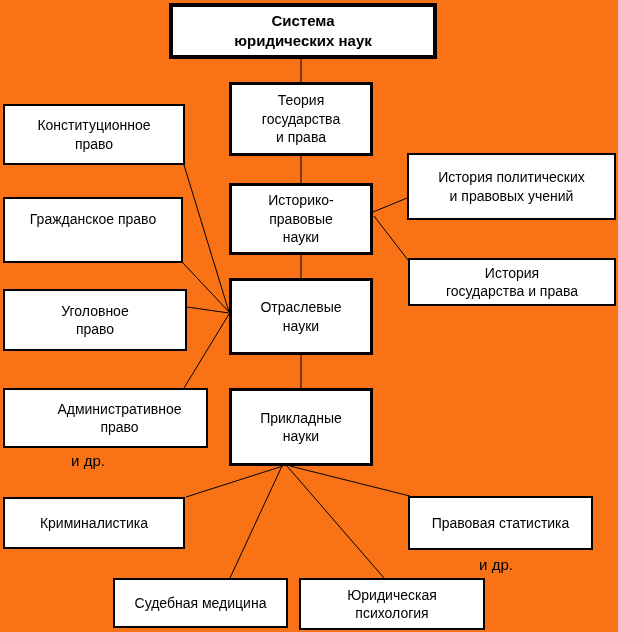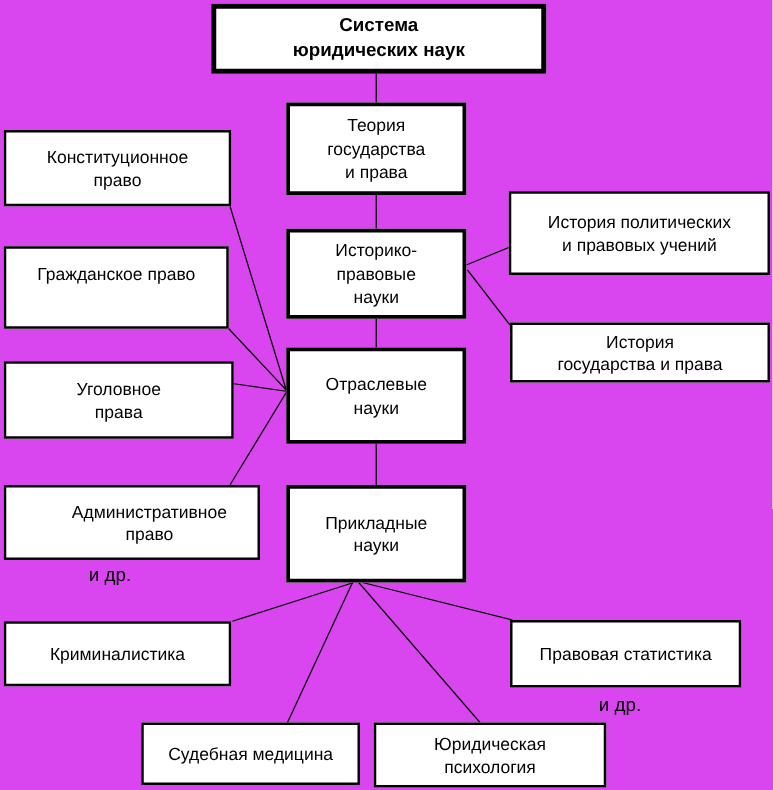--- a/index.html
+++ b/index.html
@@ -4,21 +4,21 @@
 <style>
   html, body {
     margin: 0;
     padding: 0;
     background: #ffffff;
   }
   .canvas {
     position: relative;
     width: 618px;
     height: 632px;
-    background: #d946ef;
+    background: #f97316;
     font-family: "Liberation Sans", "DejaVu Sans", sans-serif;
     color: #000000;
     overflow: hidden;
   }
   .connectors {
     position: absolute;
     left: 0;
     top: 0;
     width: 618px;
     height: 632px;
@@ -116,21 +116,21 @@
     <span class="node-label">Конституционное
 право</span>
   </div>
 
   <div class="node top-align" style="left:3px; top:197px; width:180px; height:66px;">
     <span class="node-label">Гражданское право</span>
   </div>
 
   <div class="node" style="left:3px; top:289px; width:184px; height:62px;">
     <span class="node-label">Уголовное
-права</span>
+право</span>
   </div>
 
   <div class="node" style="left:3px; top:388px; width:205px; height:60px;padding-left:28px;">
     <span class="node-label">Административное
 право</span>
   </div>
 
   <div class="note" style="left:48px; top:452px; width:80px;">и др.</div>
 
   <div class="node" style="left:407px; top:153px; width:209px; height:67px;">

